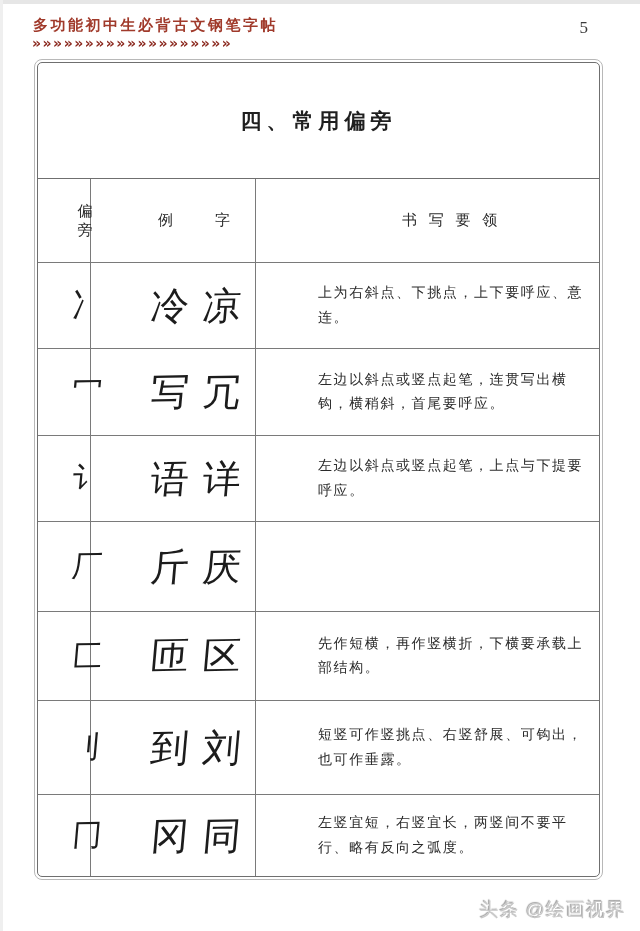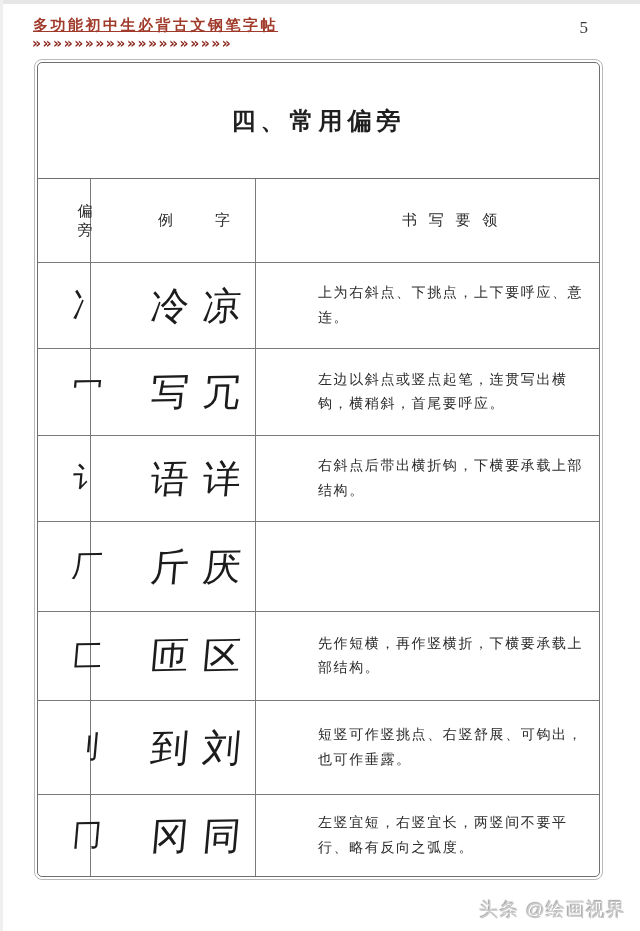--- a/index.html
+++ b/index.html
@@ -29,21 +29,20 @@
   }
 
   
   .booklet-title {
     position: absolute;
     left: 33px; top: 16px;
     font-size: 15px;
     font-weight: bold;
     letter-spacing: 2.5px;
     color: #a03a2b;
-    text-decoration: underline;
   }
   .arrow-decoration {
     position: absolute;
     left: 32px; top: 36px;
     font-size: 14px;
     font-weight: bold;
     letter-spacing: 1.5px;
     color: #8c2a20;
     font-family: "DejaVu Sans", sans-serif;
     line-height: 1;
@@ -72,21 +71,21 @@
 
   .title-area {
     height: 115px;
     border-bottom: 1px solid #6f6f6f;
     display: flex;
     align-items: center;
     justify-content: center;
     flex: none;
   }
   .section-title {
-    font-size: 24px;
+    font-size: 21px;
     font-weight: bold;
     letter-spacing: 5px;
     color: #1f1f1f;
     font-family: "Liberation Sans", "DejaVu Sans", sans-serif;
   }
 
   
   .radical-table {
     flex: 1;
     display: flex;
@@ -205,21 +204,21 @@
 
       <div class="t-row h-2">
         <div class="cell c1">
             <span class="hand radical-glyph">讠</span>
           </div>
         <div class="cell c2">
           <span class="hand example-char">语</span>
           <span class="hand example-char">详</span>
         </div>
         <div class="cell c3">
-            <span class="tip-text">右斜点后带出横折钩，下横要承载上部结构。</span>
+            <span class="tip-text">左边以斜点或竖点起笔，上点与下提要呼应。</span>
           </div>
       </div>
 
       <div class="t-row h-3">
         <div class="cell c1">
             <span class="hand radical-glyph">厂</span>
           </div>
         <div class="cell c2">
           <span class="hand example-char">斤</span>
           <span class="hand example-char">厌</span>

